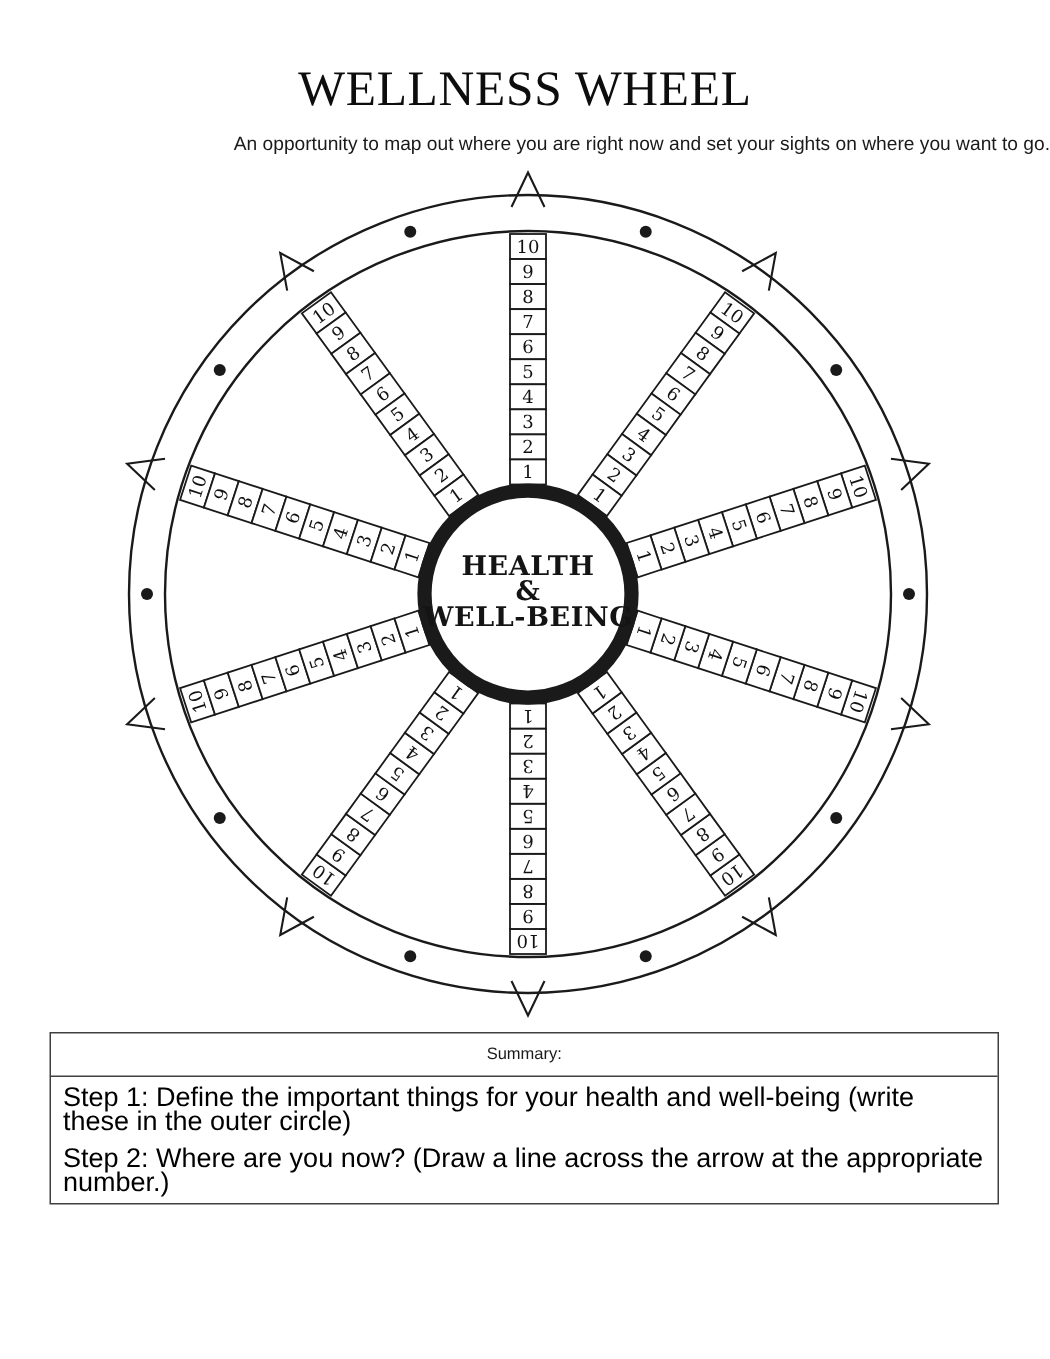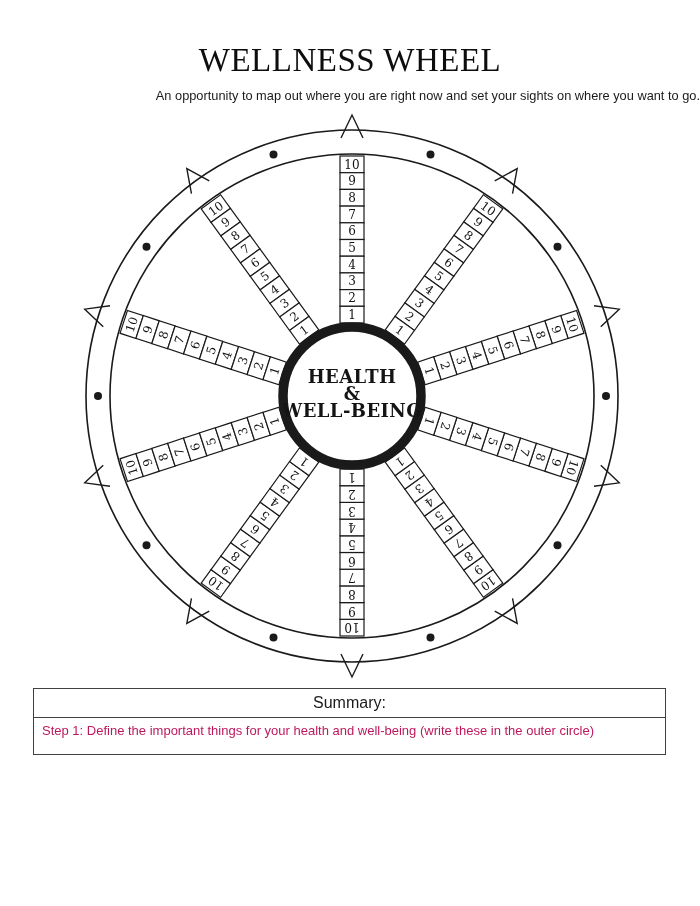--- a/index.html
+++ b/index.html
@@ -5,22 +5,22 @@
   html,body{margin:0;padding:0;background:#fff;}
   .page{position:relative;width:700px;height:906px;background:#ffffff;overflow:hidden;
         font-family:"Liberation Sans",sans-serif;color:#111;padding-left:14px;}
   .title{position:absolute;top:42px;left:0;width:700px;margin:0;text-align:center;
          font-family:"Liberation Serif",serif;font-weight:400;font-size:33px;letter-spacing:.5px;color:#0d0d0d;}
   .subtitle{position:absolute;top:88px;left:0;width:700px;margin:0;text-align:right;
             font-size:12.8px;color:#1a1a1a;}
   .wheel{position:absolute;top:110px;left:0;}
   .summary-box{position:absolute;left:33px;top:688px;width:631px;border:1.5px solid #404040;background:#fff;}
   .summary-header{height:28px;line-height:28px;text-align:center;border-bottom:1.5px solid #404040;
-                  font-size:16px;color:#1a1a1a;}
-  .summary-body{padding:5px 8px 6px 8px;font-size:13px;line-height:16px;color:#be185d;}
+                  font-size:11px;color:#1a1a1a;}
+  .summary-body{padding:5px 8px 6px 8px;font-size:18px;line-height:16px;color:#000000;}
   .step{margin:0;}
   .step.gap{margin-bottom:9px;}
 </style>
 </head>
 <body>
 
 <main class="page">
   <h1 class="title">WELLNESS WHEEL</h1>
   <p class="subtitle">An opportunity to map out where you are right now and set your sights on where you want to go.</p>
 
@@ -290,15 +290,16 @@
       <circle cx="352" cy="286" r="69" fill="#ffffff" stroke="#1a1a1a" stroke-width="9.5"></circle>
       <text x="352" y="273" text-anchor="middle" font-family="&quot;DejaVu Serif&quot;, serif" font-size="18" font-weight="bold" letter-spacing="0.4" fill="#141414">HEALTH</text>
       <text x="352" y="290" text-anchor="middle" font-family="&quot;DejaVu Serif&quot;, serif" font-size="18" font-weight="bold" letter-spacing="0.4" fill="#141414">&amp;</text>
       <text x="352" y="307" text-anchor="middle" font-family="&quot;DejaVu Serif&quot;, serif" font-size="18" font-weight="bold" letter-spacing="0.4" fill="#141414">WELL-BEING</text>
     </svg>
 
   <section class="summary-box">
     <header class="summary-header">Summary:</header>
     <div class="summary-body">
       <p class="step gap">Step 1: Define the important things for your health and well-being (write these in the outer circle)</p>
+      <p class="step">Step 2: Where are you now? (Draw a line across the arrow at the appropriate number.)</p>
     </div>
   </section>
 </main>
 
 </body></html>

